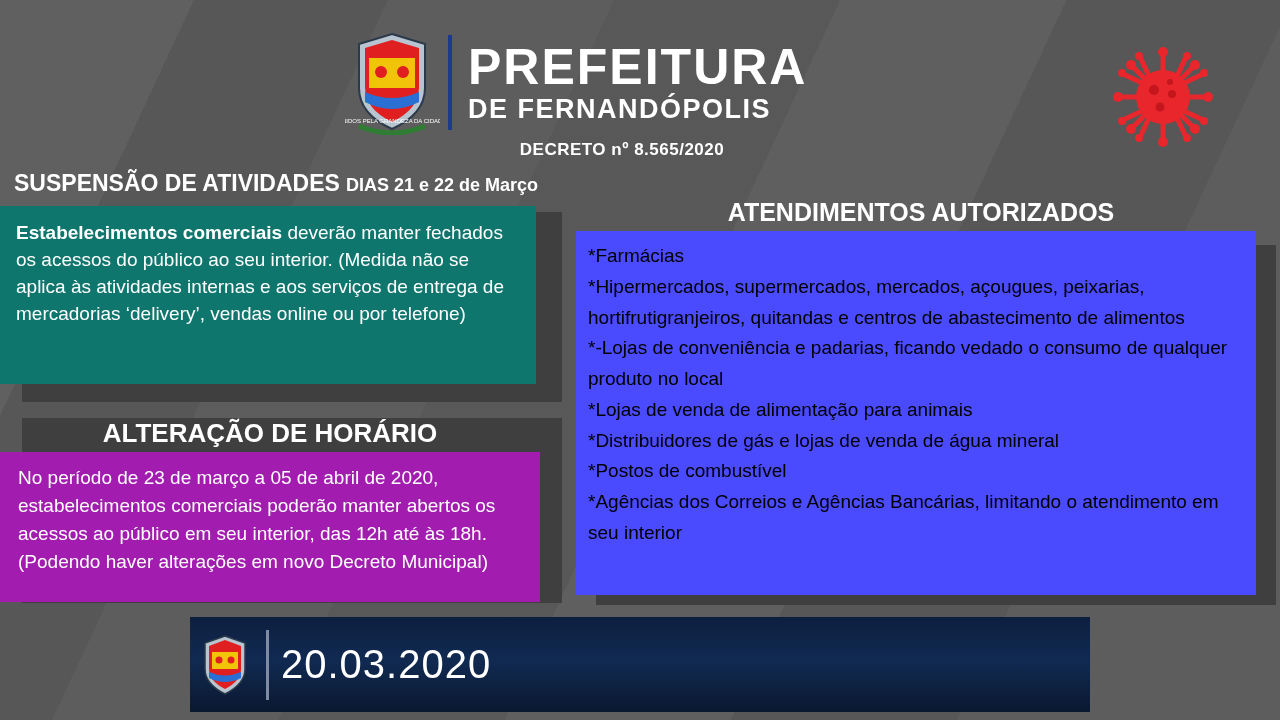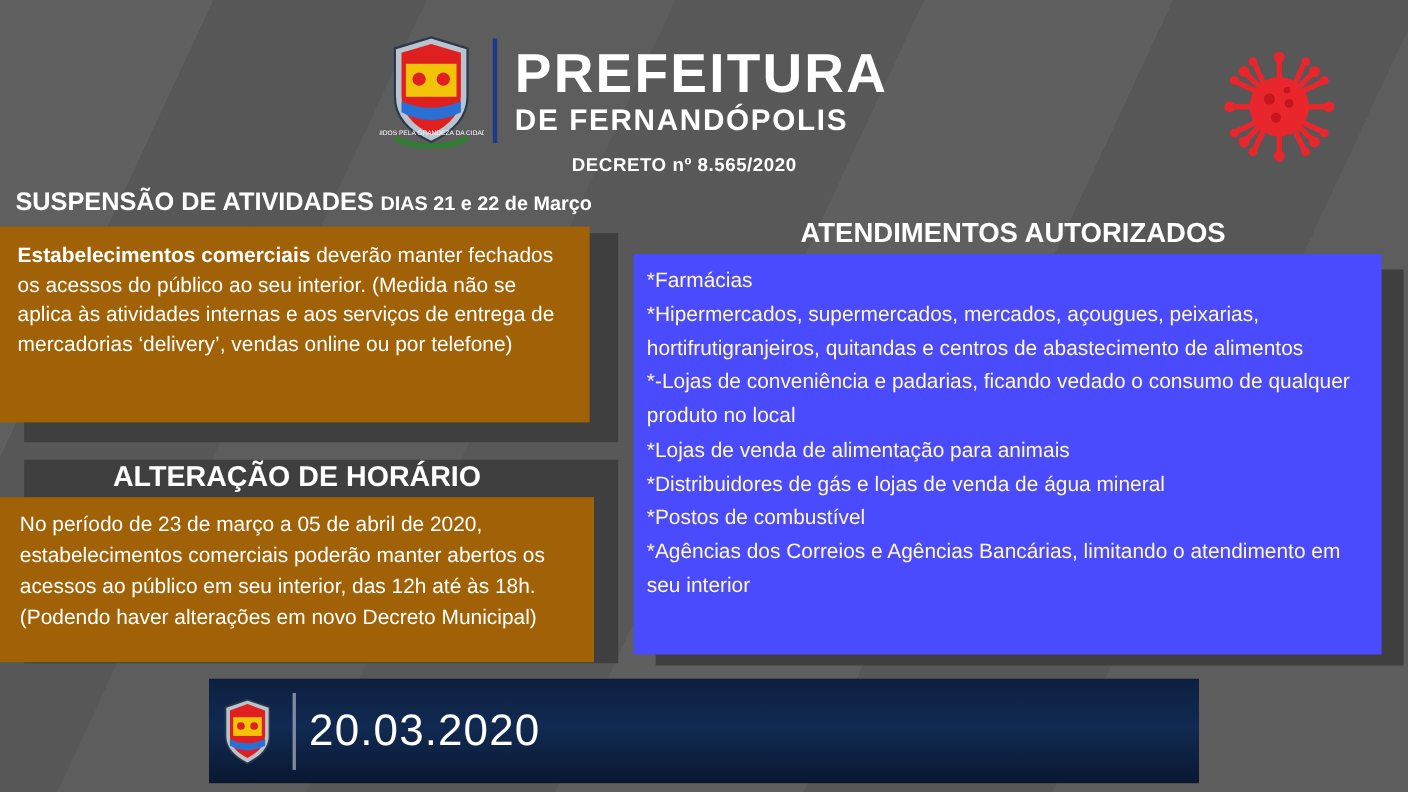--- a/index.html
+++ b/index.html
@@ -53,43 +53,43 @@
   }
   #suspensao-title{
     position:absolute;left:14px;top:170px;font-size:23px;
   }
   #suspensao-title .sub{
     font-size:18px;font-weight:bold;margin-left:6px;
   }
   .shadow-left1{left:22px;top:212px;width:540px;height:190px;}
   .red-box{
     position:absolute;left:0;top:206px;width:536px;min-height:178px;
-    background:#a16207;color:#fff;padding:14px 14px 12px 16px;
+    background:#0f766e;color:#fff;padding:14px 14px 12px 16px;
     box-sizing:border-box;font-size:19px;line-height:1.42;
   }
   .red-box b{font-weight:bold;}
   .shadow-left2{left:22px;top:418px;width:540px;height:185px;}
   #horario-title{
     position:absolute;left:0;top:418px;width:540px;text-align:center;
     font-size:26px;
   }
   .yellow-box{
     position:absolute;left:0;top:452px;width:540px;min-height:150px;
-    background:#a16207;color:#fff;padding:12px 14px 12px 18px;
+    background:#a21caf;color:#fff;padding:12px 14px 12px 18px;
     box-sizing:border-box;font-size:19px;line-height:1.48;
   }
   
   #atend-title{
     position:absolute;left:576px;top:198px;width:690px;text-align:center;
     font-size:25px;
   }
   .shadow-right{left:596px;top:245px;width:680px;height:360px;}
   .blue-box{
     position:absolute;left:576px;top:231px;width:680px;min-height:364px;
-    background:#4a4aff;color:#fef9c3;padding:10px 12px 12px 12px;
+    background:#4a4aff;color:#000000;padding:10px 12px 12px 12px;
     box-sizing:border-box;font-size:19px;line-height:1.62;
   }
   
   .footer{
     position:absolute;left:190px;top:617px;width:900px;height:95px;
     background:linear-gradient(180deg,#0d1f3f 0%,#112a52 45%,#0a1830 100%);
     display:flex;align-items:center;
   }
   .footer .left{
     width:430px;text-align:center;padding-left:8px;

